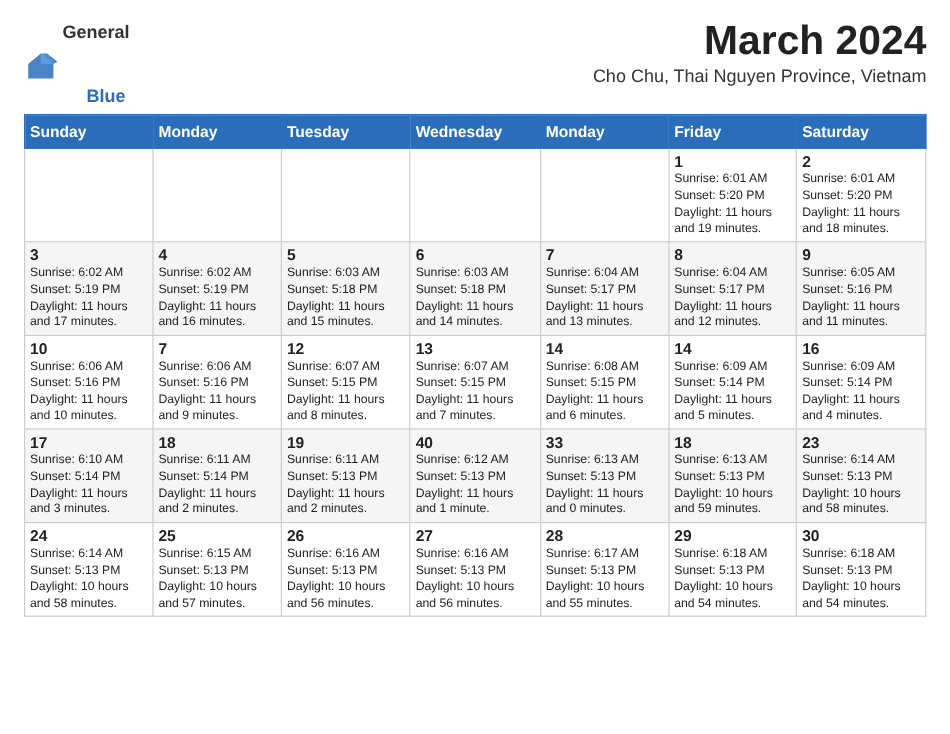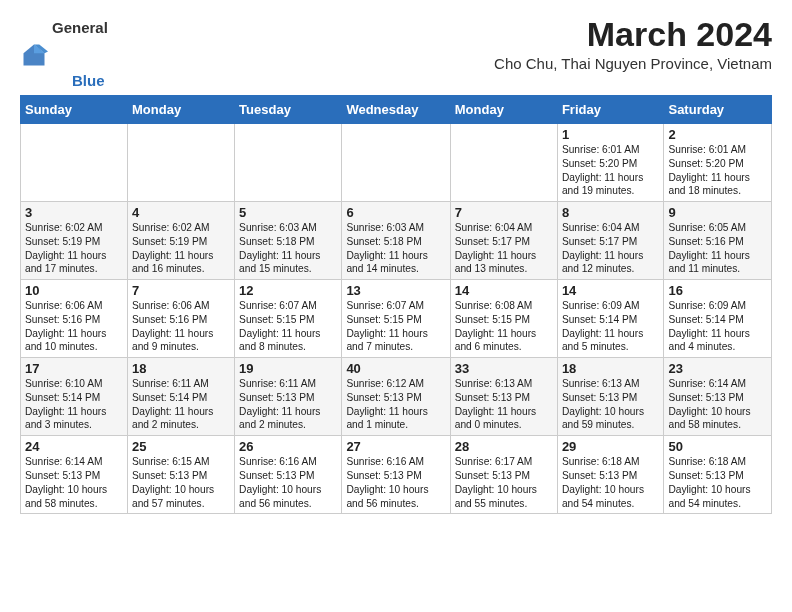--- a/index.html
+++ b/index.html
@@ -258,18 +258,18 @@
         </td>
         <td>
           <span class="day-number">28</span>
           <div class="day-info">Sunrise: 6:17 AM<br>Sunset: 5:13 PM<br>Daylight: 10 hours and 55 minutes.</div>
         </td>
         <td>
           <span class="day-number">29</span>
           <div class="day-info">Sunrise: 6:18 AM<br>Sunset: 5:13 PM<br>Daylight: 10 hours and 54 minutes.</div>
         </td>
         <td>
-          <span class="day-number">50</span>
+          <span class="day-number">30</span>
           <div class="day-info">Sunrise: 6:18 AM<br>Sunset: 5:13 PM<br>Daylight: 10 hours and 54 minutes.</div>
         </td>
       </tr>
     </tbody>
 </table>
 
 </body></html>

